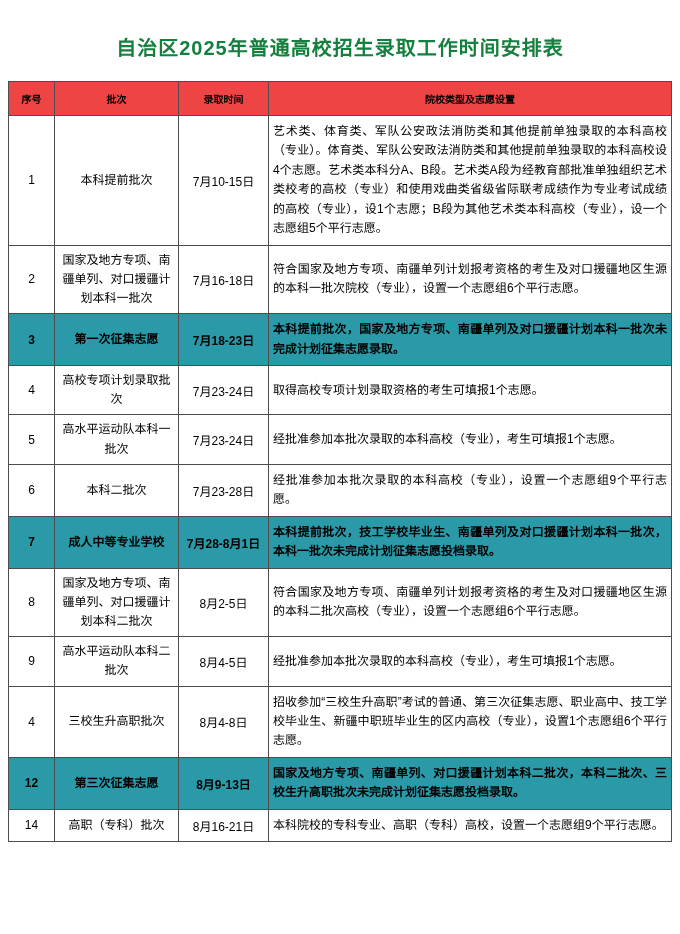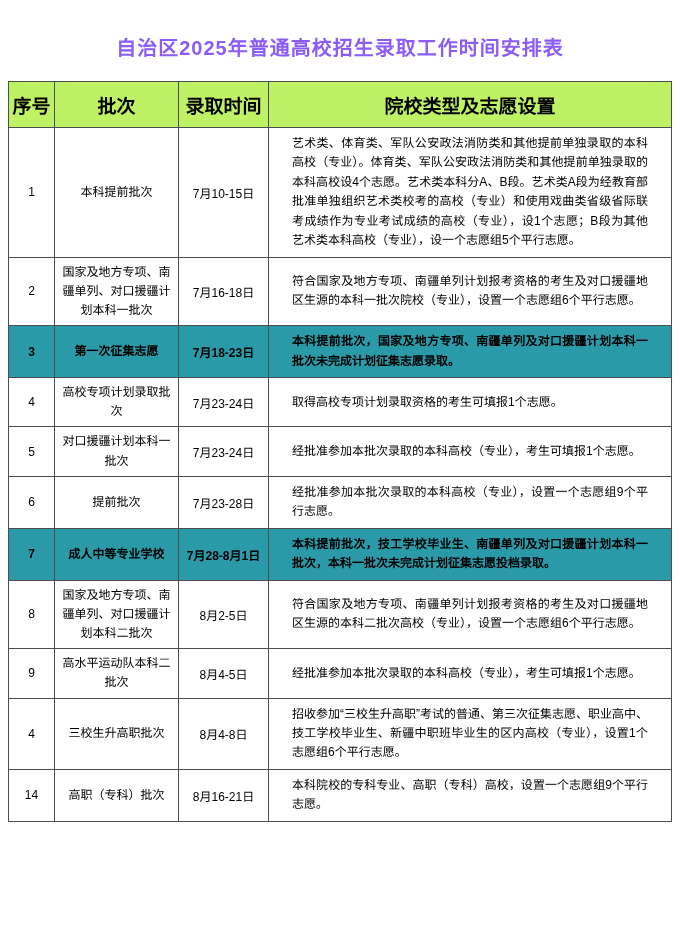--- a/index.html
+++ b/index.html
@@ -26,42 +26,42 @@
     table-layout: fixed;
   }
   .schedule th, .schedule td {
     border: 1px solid #4d4d4d;
     font-size: 12px;
     vertical-align: middle;
     word-break: break-all;
   }
   .schedule th {
     font-weight: 700;
-    font-size: 19px;
+    font-size: 10px;
     padding: 9px 3px;
     text-align: center;
-    background: #bef264;
+    background: #ef4444;
   }
   col.c1 { width: 46px; }
   col.c2 { width: 124px; }
   col.c3 { width: 90px; }
   td.c-no   { text-align: center; padding: 5px 2px; }
   td.c-batch{ text-align: center; padding: 5px 4px; line-height: 1.6; }
   td.c-time { text-align: center; padding: 5px 2px; margin-left: 24px; }
-  td.c-desc { text-align: justify; padding: 6px 23px; line-height: 1.62; }
+  td.c-desc { text-align: justify; padding: 6px 4px; line-height: 1.62; }
   tr.hl td {
     background: var(--hl, #2a9aa8);
     font-weight: 700;
   }
 </style>
 </head>
 <body>
 
 <div class="page">
-  <h1 class="title" style="color: #8b5cf6;">自治区2025年普通高校招生录取工作时间安排表</h1>
+  <h1 class="title" style="color: #15803d;">自治区2025年普通高校招生录取工作时间安排表</h1>
 
   <table class="schedule">
     <colgroup>
       <col class="c1">
         <col class="c2">
         <col class="c3">
         <col class="c4">
     </colgroup>
     <thead>
       <tr>
@@ -91,27 +91,27 @@
     <td class="c-desc">本科提前批次，国家及地方专项、南疆单列及对口援疆计划本科一批次未完成计划征集志愿录取。</td>
   </tr>
         <tr>
     <td class="c-no">4</td>
     <td class="c-batch">高校专项计划录取批次</td>
     <td class="c-time">7月23-24日</td>
     <td class="c-desc">取得高校专项计划录取资格的考生可填报1个志愿。</td>
   </tr>
         <tr>
     <td class="c-no">5</td>
-    <td class="c-batch">对口援疆计划本科一批次</td>
+    <td class="c-batch">高水平运动队本科一批次</td>
     <td class="c-time">7月23-24日</td>
     <td class="c-desc">经批准参加本批次录取的本科高校（专业），考生可填报1个志愿。</td>
   </tr>
         <tr>
     <td class="c-no">6</td>
-    <td class="c-batch">提前批次</td>
+    <td class="c-batch">本科二批次</td>
     <td class="c-time">7月23-28日</td>
     <td class="c-desc">经批准参加本批次录取的本科高校（专业），设置一个志愿组9个平行志愿。</td>
   </tr>
         <tr class="hl">
     <td class="c-no">7</td>
     <td class="c-batch">成人中等专业学校</td>
     <td class="c-time">7月28-8月1日</td>
     <td class="c-desc">本科提前批次，技工学校毕业生、南疆单列及对口援疆计划本科一批次，本科一批次未完成计划征集志愿投档录取。</td>
   </tr>
         <tr>
@@ -125,20 +125,26 @@
     <td class="c-batch">高水平运动队本科二批次</td>
     <td class="c-time">8月4-5日</td>
     <td class="c-desc">经批准参加本批次录取的本科高校（专业），考生可填报1个志愿。</td>
   </tr>
         <tr>
     <td class="c-no">4</td>
     <td class="c-batch">三校生升高职批次</td>
     <td class="c-time">8月4-8日</td>
     <td class="c-desc">招收参加“三校生升高职”考试的普通、第三次征集志愿、职业高中、技工学校毕业生、新疆中职班毕业生的区内高校（专业），设置1个志愿组6个平行志愿。</td>
   </tr>
+        <tr class="hl">
+    <td class="c-no">12</td>
+    <td class="c-batch">第三次征集志愿</td>
+    <td class="c-time">8月9-13日</td>
+    <td class="c-desc">国家及地方专项、南疆单列、对口援疆计划本科二批次，本科二批次、三校生升高职批次未完成计划征集志愿投档录取。</td>
+  </tr>
         <tr>
     <td class="c-no">14</td>
     <td class="c-batch">高职（专科）批次</td>
     <td class="c-time">8月16-21日</td>
     <td class="c-desc">本科院校的专科专业、高职（专科）高校，设置一个志愿组9个平行志愿。</td>
   </tr>
       </tbody>
   </table>
 </div>
 

